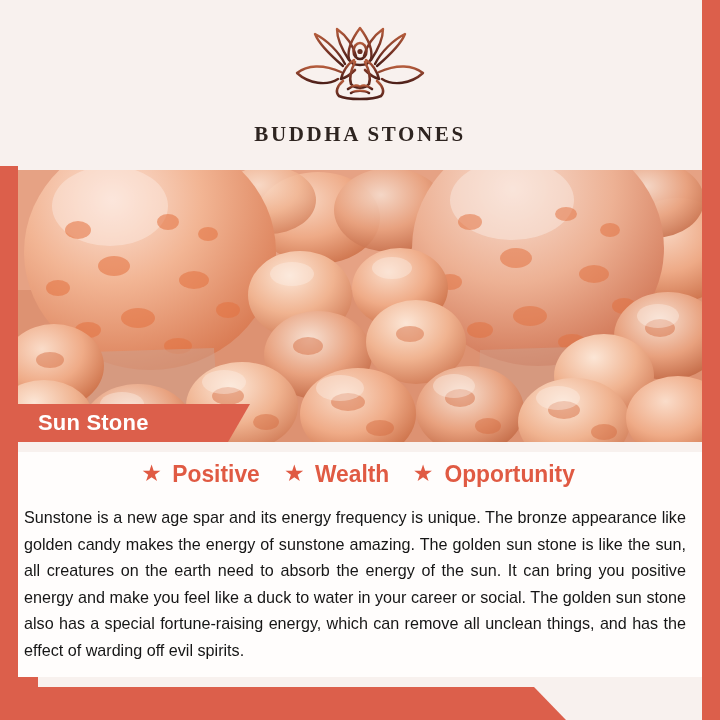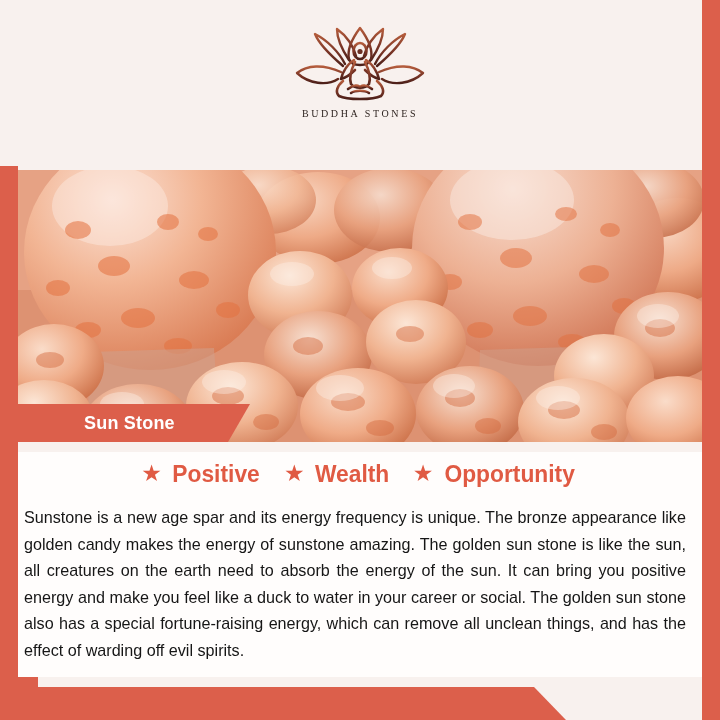--- a/index.html
+++ b/index.html
@@ -60,26 +60,26 @@
   .logo-wrap{
     position:absolute;
     top:26px;left:0;width:684px;
     display:flex;flex-direction:column;align-items:center;
   }
   .logo-mark{
     width:150px;height:82px;
     display:block;
   }
   .logo-word{
-    margin-top:0;
+    margin-top:14px;
     font-family:"Liberation Serif", serif;
-    font-size:10px;
+    font-size:21px;
     letter-spacing:2.6px;
     color:#2e2420;
-    font-weight:400;
+    font-weight:700;
   }
 
   
   .title-band{
     position:absolute;
     top:127px;left:150px;
     width:420px;height:44px;
     background:#fdfaf8;
     display:flex;align-items:center;justify-content:center;
   }
@@ -106,23 +106,23 @@
   
   .name-ribbon{
     position:absolute;
     left:0;top:404px;
     width:250px;height:38px;
     background:#dc5f4b;
     clip-path:polygon(0 0,100% 0,calc(100% - 22px) 100%,0 100%);
     display:flex;align-items:center;
   }
   .name-text{
-    margin-left:84px;
+    margin-left:38px;
     font-family:"Liberation Sans Narrow","Liberation Sans", sans-serif;
-    font-size:18px;
+    font-size:22px;
     font-weight:bold;
     color:#ffffff;
     letter-spacing:0.2px;
     white-space:nowrap;
   }
 
   
   .body-panel{
     position:absolute;
     left:18px;top:442px;

